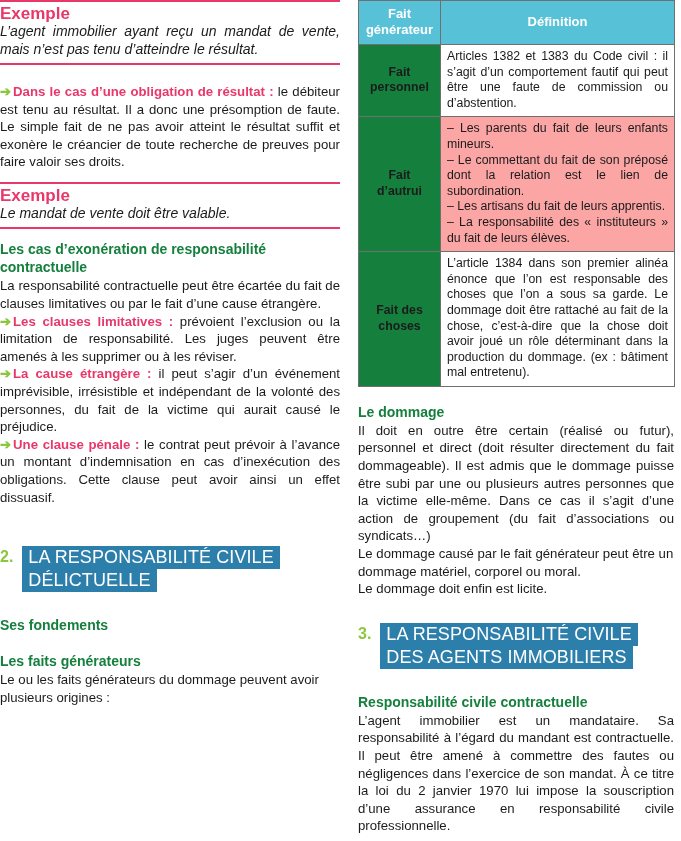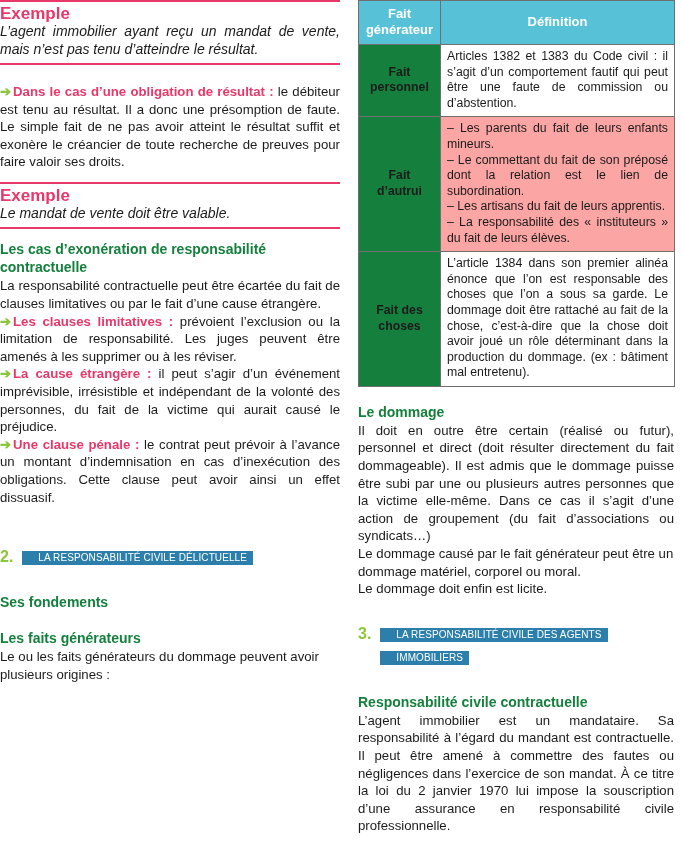--- a/index.html
+++ b/index.html
@@ -101,25 +101,25 @@
     padding-right: 9px;
     flex: 0 0 auto;
   }
   .section-title-wrap {
     flex: 1 1 auto;
   }
   .section-title {
     display: inline;
     background: #2d7fab;
     color: #ffffff;
-    font-size: 10px;
+    font-size: 18px;
     font-weight: 400;
     line-height: 23px;
     letter-spacing: 0.1px;
-    padding: 1px 6px 2px 16px;
+    padding: 1px 6px 2px 6px;
     box-decoration-break: clone;
     -webkit-box-decoration-break: clone;
   }
 
   
   table.gen-table {
     border-collapse: collapse;
     width: 316px;
     table-layout: fixed;
     border: 1px solid #6f6f6f;

